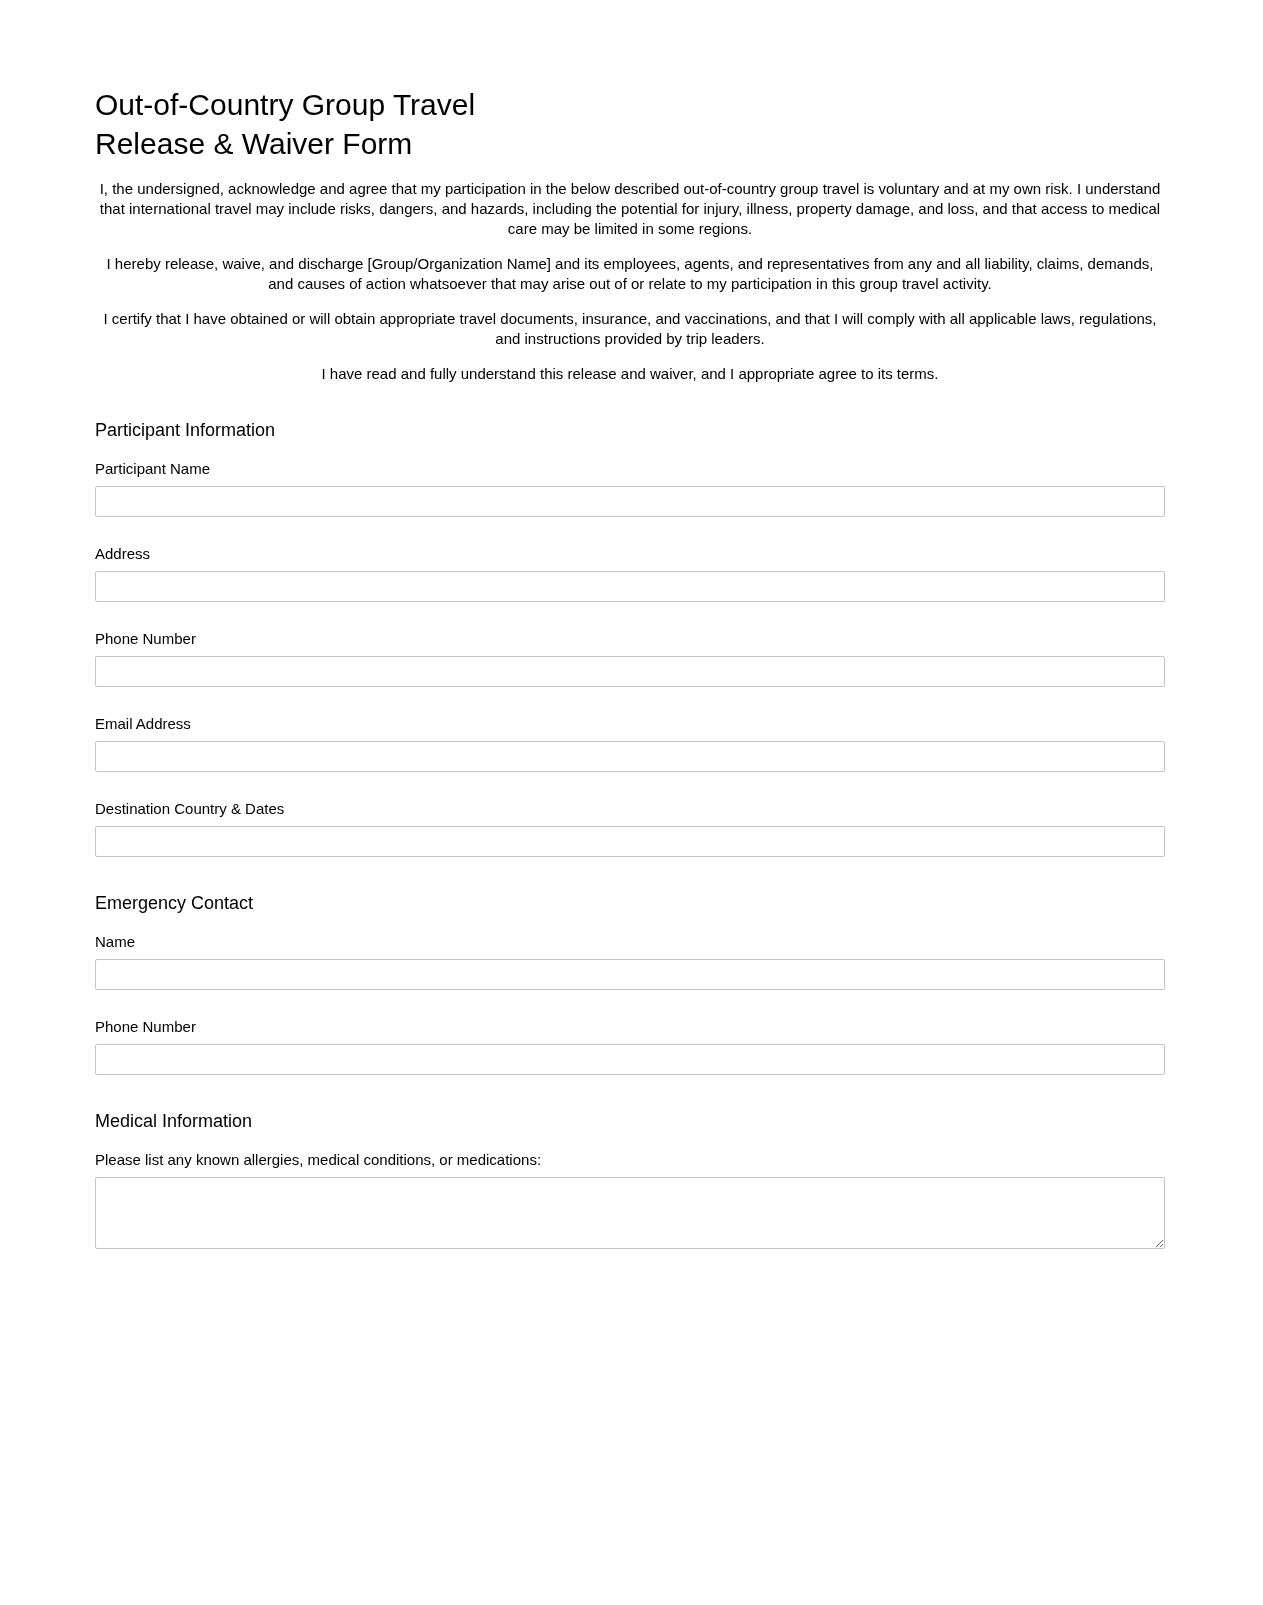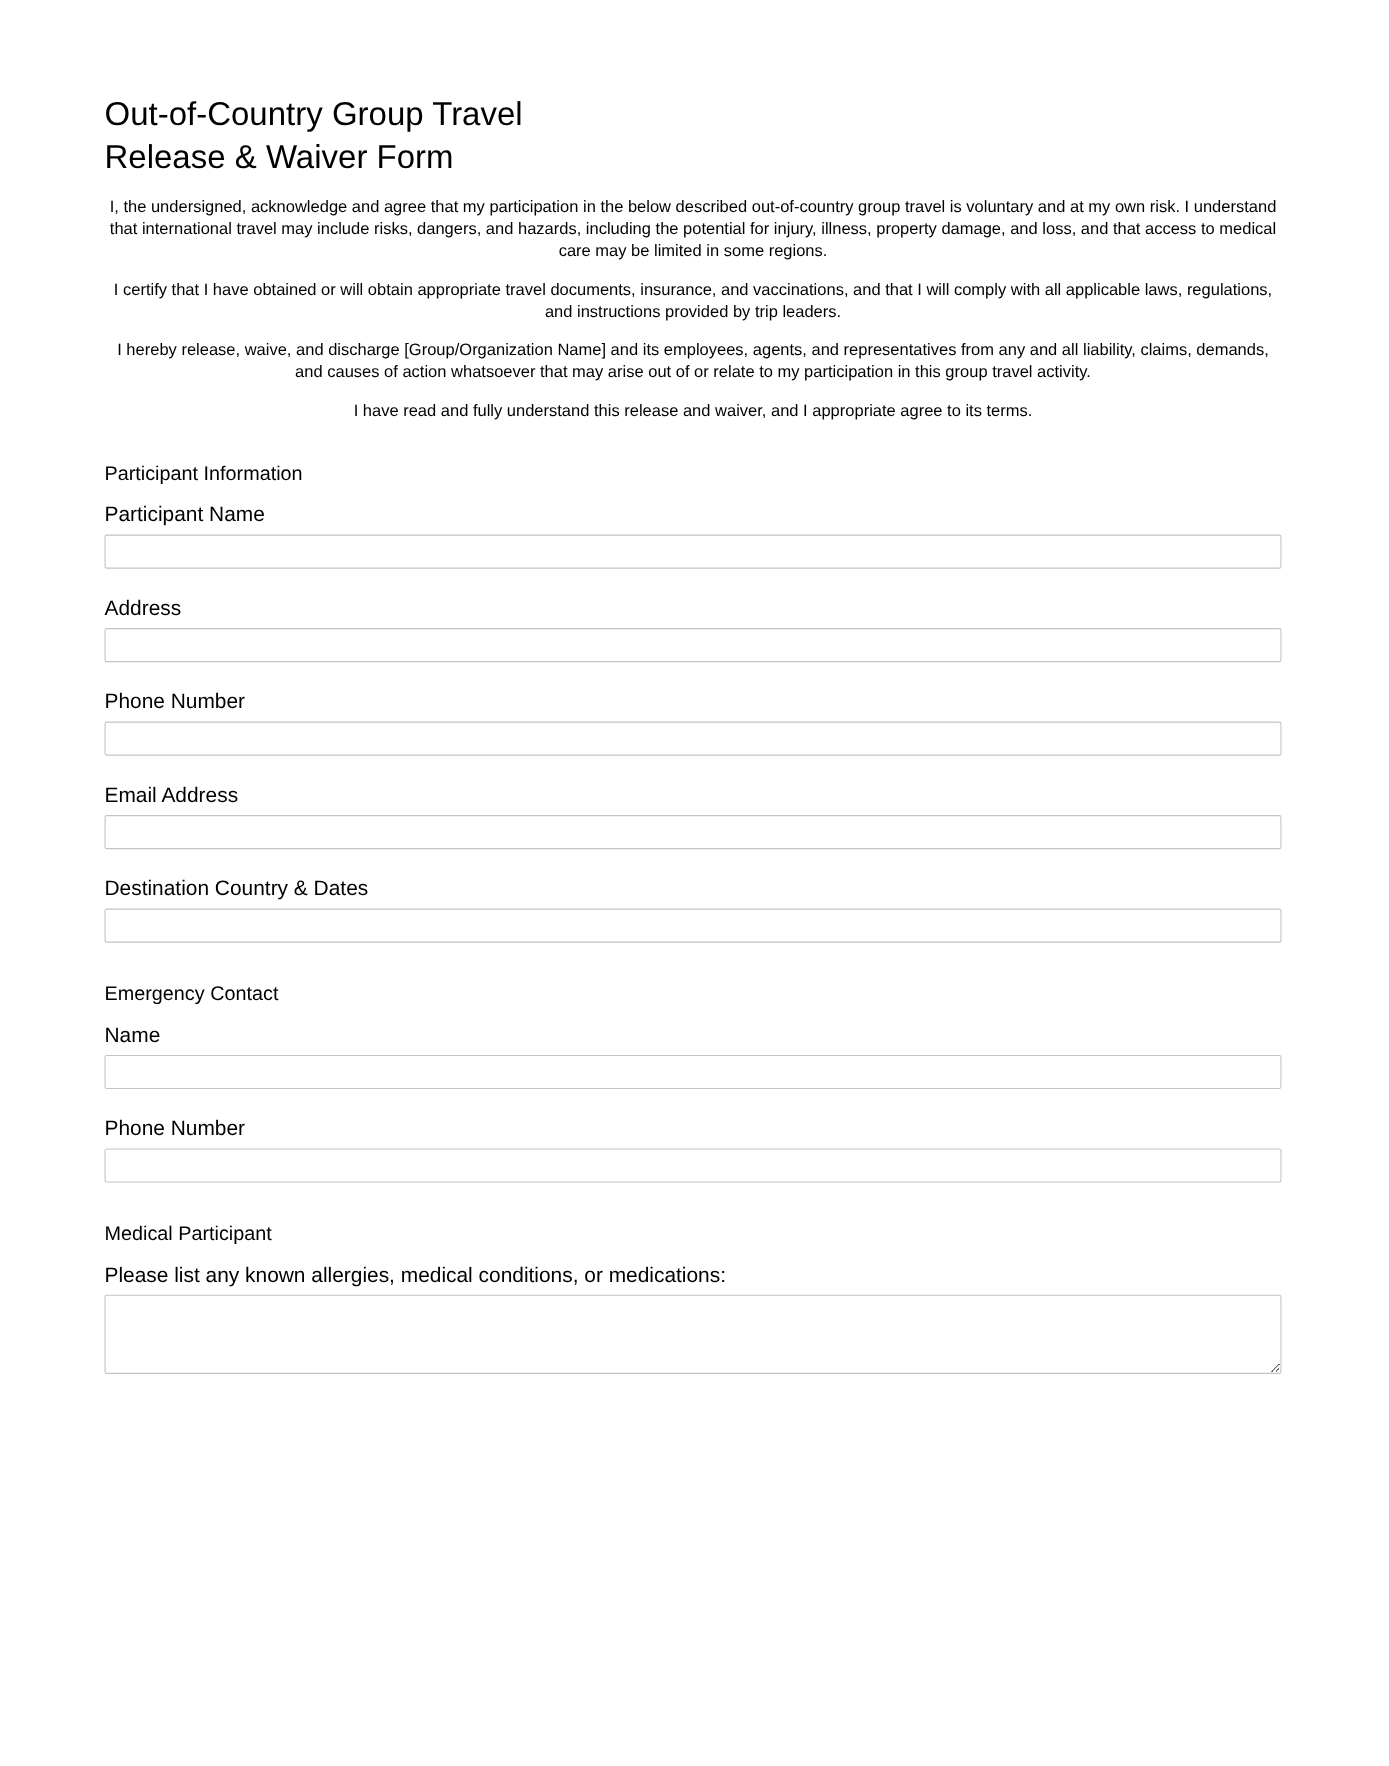--- a/index.html
+++ b/index.html
@@ -32,21 +32,21 @@
   }
   h2.section-heading {
     font-size: 18px;
     font-weight: 400;
     line-height: 20px;
     margin: 36px 0 20px 0;
   }
   .field { margin: 0 0 28px 0; }
   .field-label {
     display: block;
-    font-size: 19px;
+    font-size: 15px;
     line-height: 18px;
     margin: 4px 0 8px 0;
   }
   input[type="text"] {
     display: block;
     width: 100%;
     height: 31px;
     box-sizing: border-box;
     border: 1px solid #c4c4c4;
     border-radius: 2px;
@@ -77,22 +77,22 @@
 <body>
 
 <div class="page">
 
   <h1>
     <span>Out-of-Country Group Travel</span>
     <span>Release &amp; Waiver Form</span>
   </h1>
 
   <p class="intro">I, the undersigned, acknowledge and agree that my participation in the below described out-of-country group travel is voluntary and at my own risk. I understand that international travel may include risks, dangers, and hazards, including the potential for injury, illness, property damage, and loss, and that access to medical care may be limited in some regions.</p>
+  <p class="intro">I hereby release, waive, and discharge [Group/Organization Name] and its employees, agents, and representatives from any and all liability, claims, demands, and causes of action whatsoever that may arise out of or relate to my participation in this group travel activity.</p>
   <p class="intro">I certify that I have obtained or will obtain appropriate travel documents, insurance, and vaccinations, and that I will comply with all applicable laws, regulations, and instructions provided by trip leaders.</p>
-  <p class="intro">I hereby release, waive, and discharge [Group/Organization Name] and its employees, agents, and representatives from any and all liability, claims, demands, and causes of action whatsoever that may arise out of or relate to my participation in this group travel activity.</p>
   <p class="intro">I have read and fully understand this release and waiver, and I appropriate agree to its terms.</p>
 
   <section>
     <h2 class="section-heading">Participant Information</h2>
 
     <div class="field">
       <label class="field-label" for="participant-name">Participant Name</label>
       <input type="text" id="participant-name" value="" style="">
     </div>
 
@@ -125,21 +125,21 @@
       <input type="text" id="emergency-name" value="" style="">
     </div>
 
     <div class="field">
       <label class="field-label" for="emergency-phone">Phone Number</label>
       <input type="text" id="emergency-phone" value="" style="">
     </div>
   </section>
 
   <section>
-    <h2 class="section-heading">Medical Participant</h2>
+    <h2 class="section-heading">Medical Information</h2>
 
     <div class="field">
       <label class="field-label" for="medical-info">Please list any known allergies, medical conditions, or medications:</label>
       <textarea id="medical-info" style=""></textarea>
     </div>
   </section>
 
 </div>
 
 </body></html>

